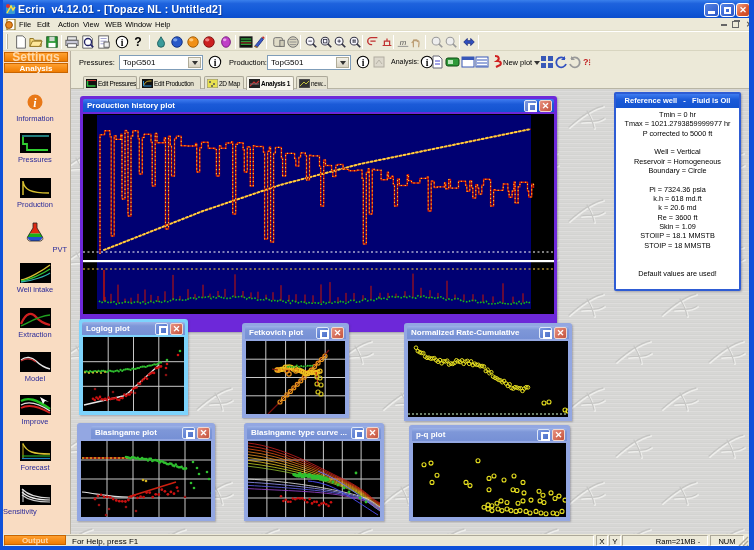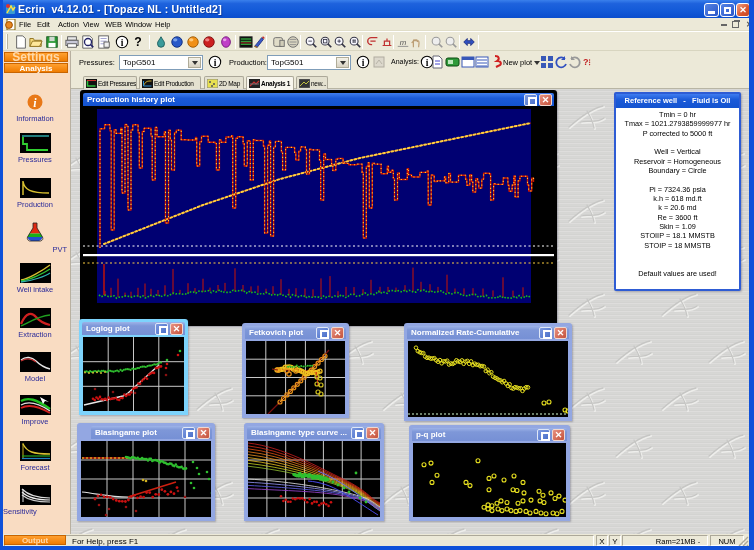--- a/index.html
+++ b/index.html
@@ -364,21 +364,21 @@
               <path d="M3 28 C12 20 24 10 37 7 M15 23 C22 21 30 25 38 19 M21 12 C24 17 27 23 28 29" stroke="#f0f0ee" stroke-width="2" opacity="0.9" transform="translate(1,1)"></path>
               <path d="M3 28 C12 20 24 10 37 7 M15 23 C22 21 30 25 38 19 M21 12 C24 17 27 23 28 29" stroke="#c6c6c4" stroke-width="1.3"></path>
             </g>
           </g>
         </pattern>
       </defs>
       <rect width="679" height="445" fill="url(#tex)"></rect>
       <rect width="679" height="445" fill="url(#sw)"></rect>
     </svg>
 </div>
-<div class="abs" style="left:80px;top:90px;width:477px;height:236px;background:#000000;border-radius:3px 3px 0 0;box-shadow:1px 1px 2px rgba(60,60,90,0.35);">
+<div class="abs" style="left:80px;top:96px;width:477px;height:236px;background:#6d28d9;border-radius:3px 3px 0 0;box-shadow:1px 1px 2px rgba(60,60,90,0.35);">
     <div class="abs win-title" style="left:3px;top:3px;right:3px;height:13px;background:linear-gradient(180deg,#3f7cf0,#1b5ad8 40%,#1353d0);border-radius:2px 2px 0 0;padding-left:4px;">Production history plot</div>
     <div class="btn-max" style="right:20px;top:4px;"></div>
     <div class="btn-close" style="right:5px;top:4px;">✕</div>
 <svg class="abs" style="left:3px;top:18px" width="471" height="200" viewBox="0 0 471 200">
       <rect width="471" height="200" fill="#000000"></rect>
       <rect x="14" y="1" width="434" height="194" fill="#000072"></rect>
       <path d="M21,136 L120,97 L197,71 L277,50 L360,33 L448,15" stroke="#aa2200" stroke-width="1.2" fill="none"></path>
       <path d="M21,136 L120,97 L197,71 L277,50 L360,33 L448,15" stroke="#ffd040" stroke-width="2" fill="none" stroke-dasharray="1.8,2.4" stroke-linecap="round"></path>
       <path d="M17.0,140 L17.0,20.7 L21.6,20.7 L21.6,16.8 L27.0,16.8 L27.0,22.9 L28.2,22.9 L28.2,122.0 L30.2,122.0 L30.2,122.0 L31.2,122.0 L31.2,21.8 L33.0,21.8 L33.0,25.4 L37.8,25.4 L37.8,20.3 L39.0,20.3 L39.0,85.0 L41.0,85.0 L41.0,85.0 L42.0,85.0 L42.0,16.5 L43.8,16.5 L43.8,18.4 L45.0,18.4 L45.0,102.0 L47.0,102.0 L47.0,102.0 L48.0,102.0 L48.0,21.9 L49.8,21.9 L49.8,16.8 L55.1,16.8 L55.1,24.8 L56.3,24.8 L56.3,60.0 L58.3,60.0 L58.3,60.0 L59.3,60.0 L59.3,23.5 L61.1,23.5 L61.1,20.3 L68.0,20.3 L68.0,28.1 L69.2,28.1 L69.2,72.0 L71.2,72.0 L71.2,72.0 L72.2,72.0 L72.2,19.4 L74.0,19.4 L74.0,28.7 L81.3,28.7 L81.3,23.8 L82.5,23.8 L82.5,115.0 L84.5,115.0 L84.5,115.0 L85.5,115.0 L85.5,22.3 L87.3,22.3 L87.3,31.9 L88.5,31.9 L88.5,62.0 L90.5,62.0 L90.5,62.0 L91.5,62.0 L91.5,24.8 L93.3,24.8 L93.3,22.1 L98.2,22.1 L98.2,31.7 L105.1,31.7 L105.1,32.0 L112.5,32.0 L112.5,29.5 L113.7,29.5 L113.7,58.0 L115.7,58.0 L115.7,58.0 L116.7,58.0 L116.7,33.8 L118.5,33.8 L118.5,28.2 L125.2,28.2 L125.2,34.3 L132.2,34.3 L132.2,35.5 L133.4,35.5 L133.4,62.0 L135.4,62.0 L135.4,62.0 L136.4,62.0 L136.4,31.9 L138.2,31.9 L138.2,34.2 L142.9,34.2 L142.9,29.0 L148.5,29.0 L148.5,27.8 L149.7,27.8 L149.7,100.0 L151.7,100.0 L151.7,100.0 L152.7,100.0 L152.7,30.2 L154.5,30.2 L154.5,28.7 L160.1,28.7 L160.1,35.7 L161.3,35.7 L161.3,58.0 L163.3,58.0 L163.3,58.0 L164.3,58.0 L164.3,32.7 L166.1,32.7 L166.1,33.1 L167.3,33.1 L167.3,72.0 L169.3,72.0 L169.3,72.0 L170.3,72.0 L170.3,31.8 L172.1,31.8 L172.1,32.5 L180.4,32.5 L180.4,38.0 L181.6,38.0 L181.6,125.0 L183.6,125.0 L183.6,125.0 L184.6,125.0 L184.6,37.3 L186.4,37.3 L186.4,32.9 L187.6,32.9 L187.6,128.0 L189.6,128.0 L189.6,128.0 L190.6,128.0 L190.6,39.1 L192.4,39.1 L192.4,33.4 L198.4,33.4 L198.4,44.0 L199.6,44.0 L199.6,62.0 L201.6,62.0 L201.6,62.0 L202.6,62.0 L202.6,39.5 L204.4,39.5 L204.4,39.4 L211.6,39.4 L211.6,44.5 L212.8,44.5 L212.8,52.0 L214.8,52.0 L214.8,52.0 L215.8,52.0 L215.8,43.2 L217.6,43.2 L217.6,38.9 L222.3,38.9 L222.3,41.4 L223.5,41.4 L223.5,66.0 L225.5,66.0 L225.5,66.0 L226.5,66.0 L226.5,41.3 L228.3,41.3 L228.3,41.9 L236.5,41.9 L236.5,52.4 L237.7,52.4 L237.7,92.0 L239.7,92.0 L239.7,92.0 L240.7,92.0 L240.7,46.0 L242.5,46.0 L242.5,51.5 L248.6,51.5 L248.6,56.5 L249.8,56.5 L249.8,62.5 L251.8,62.5 L251.8,62.5 L252.8,62.5 L252.8,51.1 L254.6,51.1 L254.6,50.5 L260.1,50.5 L260.1,55.4 L265.7,55.4 L265.7,56.7 L273.8,56.7 L273.8,56.1 L279.1,56.1 L279.1,64.4 L280.3,64.4 L280.3,130.0 L282.3,130.0 L282.3,130.0 L283.3,130.0 L283.3,58.5 L285.1,58.5 L285.1,54.7 L286.3,54.7 L286.3,100.0 L288.3,100.0 L288.3,100.0 L289.3,100.0 L289.3,55.1 L291.1,55.1 L291.1,56.1 L298.1,56.1 L298.1,65.7 L304.3,65.7 L304.3,58.2 L305.5,58.2 L305.5,64.2 L307.5,64.2 L307.5,64.2 L308.5,64.2 L308.5,62.3 L310.3,62.3 L310.3,70.6 L311.5,70.6 L311.5,92.0 L313.5,92.0 L313.5,92.0 L314.5,92.0 L314.5,65.0 L316.3,65.0 L316.3,71.5 L324.3,71.5 L324.3,60.6 L325.5,60.6 L325.5,66.6 L327.5,66.6 L327.5,66.6 L328.5,66.6 L328.5,68.7 L330.3,68.7 L330.3,69.0 L336.9,69.0 L336.9,64.4 L344.0,64.4 L344.0,63.0 L345.2,63.0 L345.2,97.0 L347.2,97.0 L347.2,97.0 L348.2,97.0 L348.2,67.0 L350.0,67.0 L350.0,67.5 L351.2,67.5 L351.2,73.5 L353.2,73.5 L353.2,73.5 L354.2,73.5 L354.2,72.6 L356.0,72.6 L356.0,72.9 L361.5,72.9 L361.5,68.7 L362.7,68.7 L362.7,74.7 L364.7,74.7 L364.7,74.7 L365.7,74.7 L365.7,65.5 L367.5,65.5 L367.5,74.1 L375.5,74.1 L375.5,67.2 L382.6,67.2 L382.6,71.3 L383.8,71.3 L383.8,77.3 L385.8,77.3 L385.8,77.3 L386.8,77.3 L386.8,66.6 L388.6,66.6 L388.6,73.6 L389.8,73.6 L389.8,84.0 L391.8,84.0 L391.8,84.0 L392.8,84.0 L392.8,70.8 L394.6,70.8 L394.6,74.1 L395.8,74.1 L395.8,80.1 L397.8,80.1 L397.8,80.1 L398.8,80.1 L398.8,71.1 L400.6,71.1 L400.6,65.2 L406.4,65.2 L406.4,65.7 L407.6,65.7 L407.6,92.0 L409.6,92.0 L409.6,92.0 L410.6,92.0 L410.6,75.8 L412.4,75.8 L412.4,76.4 L420.2,76.4 L420.2,70.0 L424.9,70.0 L424.9,77.2 L426.1,77.2 L426.1,83.2 L428.1,83.2 L428.1,83.2 L429.1,83.2 L429.1,77.1 L430.9,77.1 L430.9,68.0 L432.1,68.0 L432.1,89.0 L434.1,89.0 L434.1,89.0 L435.1,89.0 L435.1,72.9 L436.9,72.9 L436.9,68.2 L444.5,68.2 L444.5,77.0 L445.7,77.0 L445.7,83.0 L447.7,83.0 L447.7,83.0 L448.7,83.0 L448.7,70.1 L450.5,70.1 L450.5,73.9 " stroke="#cc1500" stroke-width="1.4" fill="none" stroke-linejoin="round"></path>
       <path d="M17.0,140 L17.0,20.7 L21.6,20.7 L21.6,16.8 L27.0,16.8 L27.0,22.9 L28.2,22.9 L28.2,122.0 L30.2,122.0 L30.2,122.0 L31.2,122.0 L31.2,21.8 L33.0,21.8 L33.0,25.4 L37.8,25.4 L37.8,20.3 L39.0,20.3 L39.0,85.0 L41.0,85.0 L41.0,85.0 L42.0,85.0 L42.0,16.5 L43.8,16.5 L43.8,18.4 L45.0,18.4 L45.0,102.0 L47.0,102.0 L47.0,102.0 L48.0,102.0 L48.0,21.9 L49.8,21.9 L49.8,16.8 L55.1,16.8 L55.1,24.8 L56.3,24.8 L56.3,60.0 L58.3,60.0 L58.3,60.0 L59.3,60.0 L59.3,23.5 L61.1,23.5 L61.1,20.3 L68.0,20.3 L68.0,28.1 L69.2,28.1 L69.2,72.0 L71.2,72.0 L71.2,72.0 L72.2,72.0 L72.2,19.4 L74.0,19.4 L74.0,28.7 L81.3,28.7 L81.3,23.8 L82.5,23.8 L82.5,115.0 L84.5,115.0 L84.5,115.0 L85.5,115.0 L85.5,22.3 L87.3,22.3 L87.3,31.9 L88.5,31.9 L88.5,62.0 L90.5,62.0 L90.5,62.0 L91.5,62.0 L91.5,24.8 L93.3,24.8 L93.3,22.1 L98.2,22.1 L98.2,31.7 L105.1,31.7 L105.1,32.0 L112.5,32.0 L112.5,29.5 L113.7,29.5 L113.7,58.0 L115.7,58.0 L115.7,58.0 L116.7,58.0 L116.7,33.8 L118.5,33.8 L118.5,28.2 L125.2,28.2 L125.2,34.3 L132.2,34.3 L132.2,35.5 L133.4,35.5 L133.4,62.0 L135.4,62.0 L135.4,62.0 L136.4,62.0 L136.4,31.9 L138.2,31.9 L138.2,34.2 L142.9,34.2 L142.9,29.0 L148.5,29.0 L148.5,27.8 L149.7,27.8 L149.7,100.0 L151.7,100.0 L151.7,100.0 L152.7,100.0 L152.7,30.2 L154.5,30.2 L154.5,28.7 L160.1,28.7 L160.1,35.7 L161.3,35.7 L161.3,58.0 L163.3,58.0 L163.3,58.0 L164.3,58.0 L164.3,32.7 L166.1,32.7 L166.1,33.1 L167.3,33.1 L167.3,72.0 L169.3,72.0 L169.3,72.0 L170.3,72.0 L170.3,31.8 L172.1,31.8 L172.1,32.5 L180.4,32.5 L180.4,38.0 L181.6,38.0 L181.6,125.0 L183.6,125.0 L183.6,125.0 L184.6,125.0 L184.6,37.3 L186.4,37.3 L186.4,32.9 L187.6,32.9 L187.6,128.0 L189.6,128.0 L189.6,128.0 L190.6,128.0 L190.6,39.1 L192.4,39.1 L192.4,33.4 L198.4,33.4 L198.4,44.0 L199.6,44.0 L199.6,62.0 L201.6,62.0 L201.6,62.0 L202.6,62.0 L202.6,39.5 L204.4,39.5 L204.4,39.4 L211.6,39.4 L211.6,44.5 L212.8,44.5 L212.8,52.0 L214.8,52.0 L214.8,52.0 L215.8,52.0 L215.8,43.2 L217.6,43.2 L217.6,38.9 L222.3,38.9 L222.3,41.4 L223.5,41.4 L223.5,66.0 L225.5,66.0 L225.5,66.0 L226.5,66.0 L226.5,41.3 L228.3,41.3 L228.3,41.9 L236.5,41.9 L236.5,52.4 L237.7,52.4 L237.7,92.0 L239.7,92.0 L239.7,92.0 L240.7,92.0 L240.7,46.0 L242.5,46.0 L242.5,51.5 L248.6,51.5 L248.6,56.5 L249.8,56.5 L249.8,62.5 L251.8,62.5 L251.8,62.5 L252.8,62.5 L252.8,51.1 L254.6,51.1 L254.6,50.5 L260.1,50.5 L260.1,55.4 L265.7,55.4 L265.7,56.7 L273.8,56.7 L273.8,56.1 L279.1,56.1 L279.1,64.4 L280.3,64.4 L280.3,130.0 L282.3,130.0 L282.3,130.0 L283.3,130.0 L283.3,58.5 L285.1,58.5 L285.1,54.7 L286.3,54.7 L286.3,100.0 L288.3,100.0 L288.3,100.0 L289.3,100.0 L289.3,55.1 L291.1,55.1 L291.1,56.1 L298.1,56.1 L298.1,65.7 L304.3,65.7 L304.3,58.2 L305.5,58.2 L305.5,64.2 L307.5,64.2 L307.5,64.2 L308.5,64.2 L308.5,62.3 L310.3,62.3 L310.3,70.6 L311.5,70.6 L311.5,92.0 L313.5,92.0 L313.5,92.0 L314.5,92.0 L314.5,65.0 L316.3,65.0 L316.3,71.5 L324.3,71.5 L324.3,60.6 L325.5,60.6 L325.5,66.6 L327.5,66.6 L327.5,66.6 L328.5,66.6 L328.5,68.7 L330.3,68.7 L330.3,69.0 L336.9,69.0 L336.9,64.4 L344.0,64.4 L344.0,63.0 L345.2,63.0 L345.2,97.0 L347.2,97.0 L347.2,97.0 L348.2,97.0 L348.2,67.0 L350.0,67.0 L350.0,67.5 L351.2,67.5 L351.2,73.5 L353.2,73.5 L353.2,73.5 L354.2,73.5 L354.2,72.6 L356.0,72.6 L356.0,72.9 L361.5,72.9 L361.5,68.7 L362.7,68.7 L362.7,74.7 L364.7,74.7 L364.7,74.7 L365.7,74.7 L365.7,65.5 L367.5,65.5 L367.5,74.1 L375.5,74.1 L375.5,67.2 L382.6,67.2 L382.6,71.3 L383.8,71.3 L383.8,77.3 L385.8,77.3 L385.8,77.3 L386.8,77.3 L386.8,66.6 L388.6,66.6 L388.6,73.6 L389.8,73.6 L389.8,84.0 L391.8,84.0 L391.8,84.0 L392.8,84.0 L392.8,70.8 L394.6,70.8 L394.6,74.1 L395.8,74.1 L395.8,80.1 L397.8,80.1 L397.8,80.1 L398.8,80.1 L398.8,71.1 L400.6,71.1 L400.6,65.2 L406.4,65.2 L406.4,65.7 L407.6,65.7 L407.6,92.0 L409.6,92.0 L409.6,92.0 L410.6,92.0 L410.6,75.8 L412.4,75.8 L412.4,76.4 L420.2,76.4 L420.2,70.0 L424.9,70.0 L424.9,77.2 L426.1,77.2 L426.1,83.2 L428.1,83.2 L428.1,83.2 L429.1,83.2 L429.1,77.1 L430.9,77.1 L430.9,68.0 L432.1,68.0 L432.1,89.0 L434.1,89.0 L434.1,89.0 L435.1,89.0 L435.1,72.9 L436.9,72.9 L436.9,68.2 L444.5,68.2 L444.5,77.0 L445.7,77.0 L445.7,83.0 L447.7,83.0 L447.7,83.0 L448.7,83.0 L448.7,70.1 L450.5,70.1 L450.5,73.9 " stroke="#ffcc33" stroke-width="1.1" fill="none" stroke-dasharray="1.2,2.8" stroke-linejoin="round"></path>

